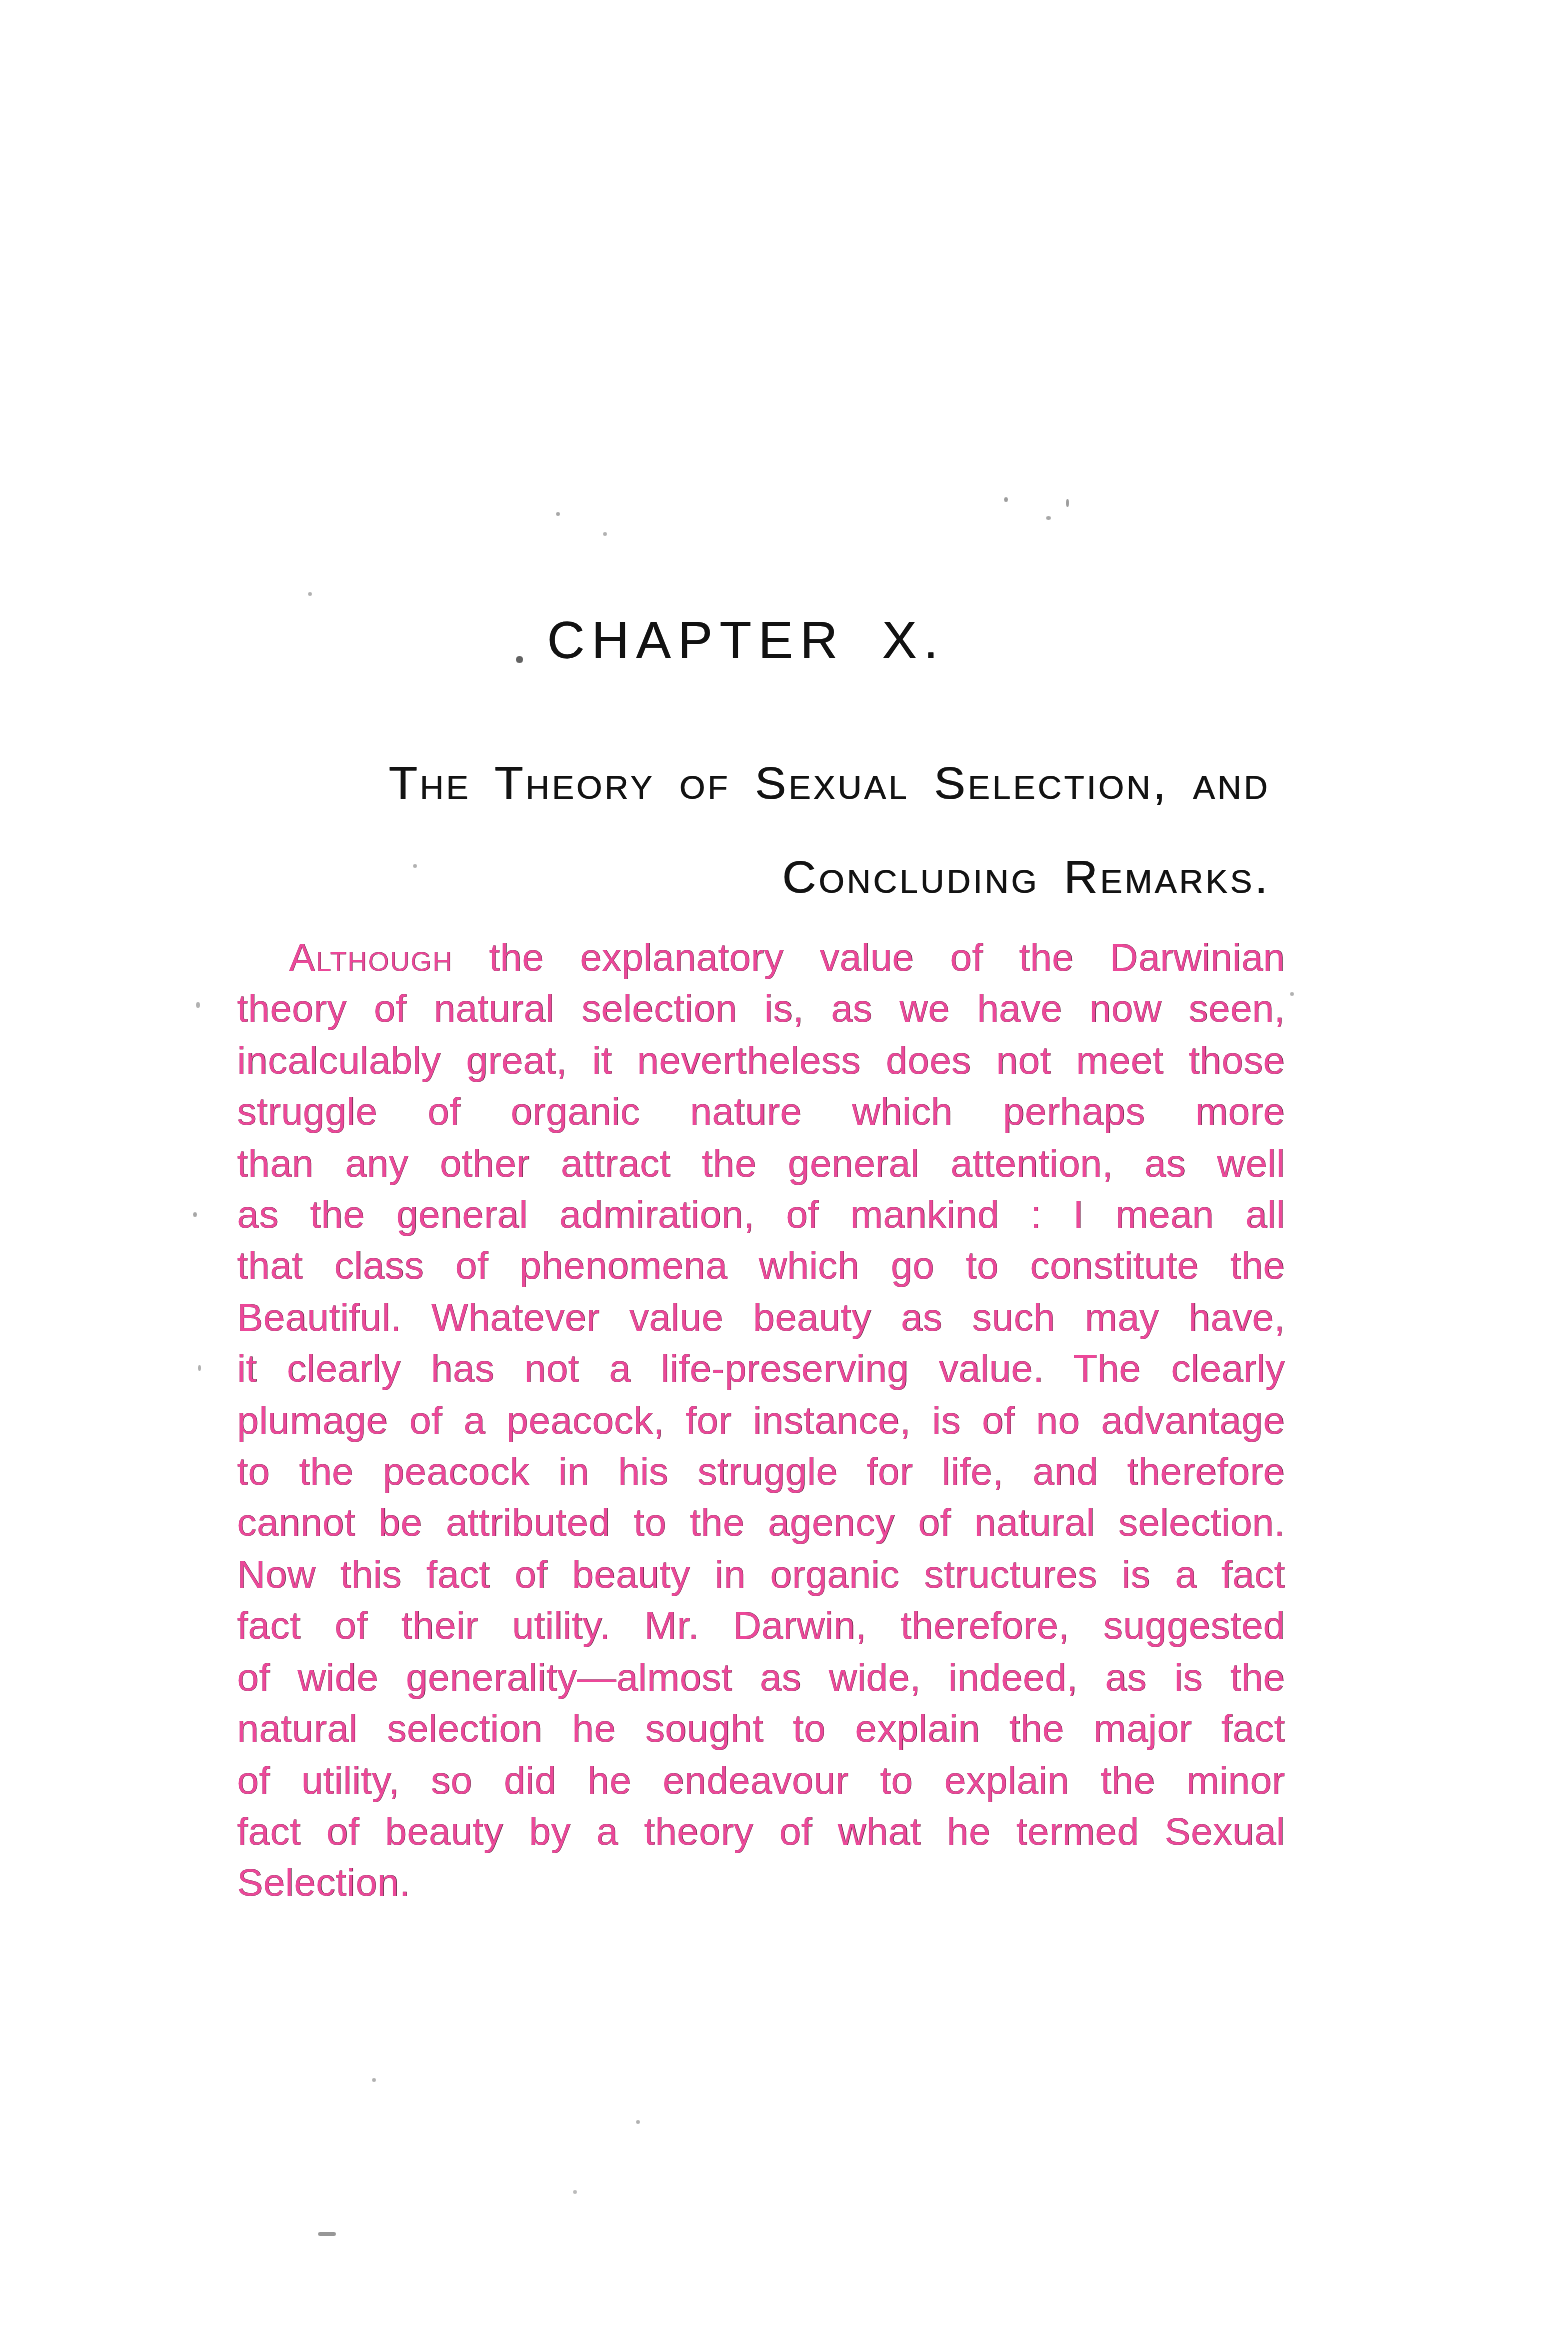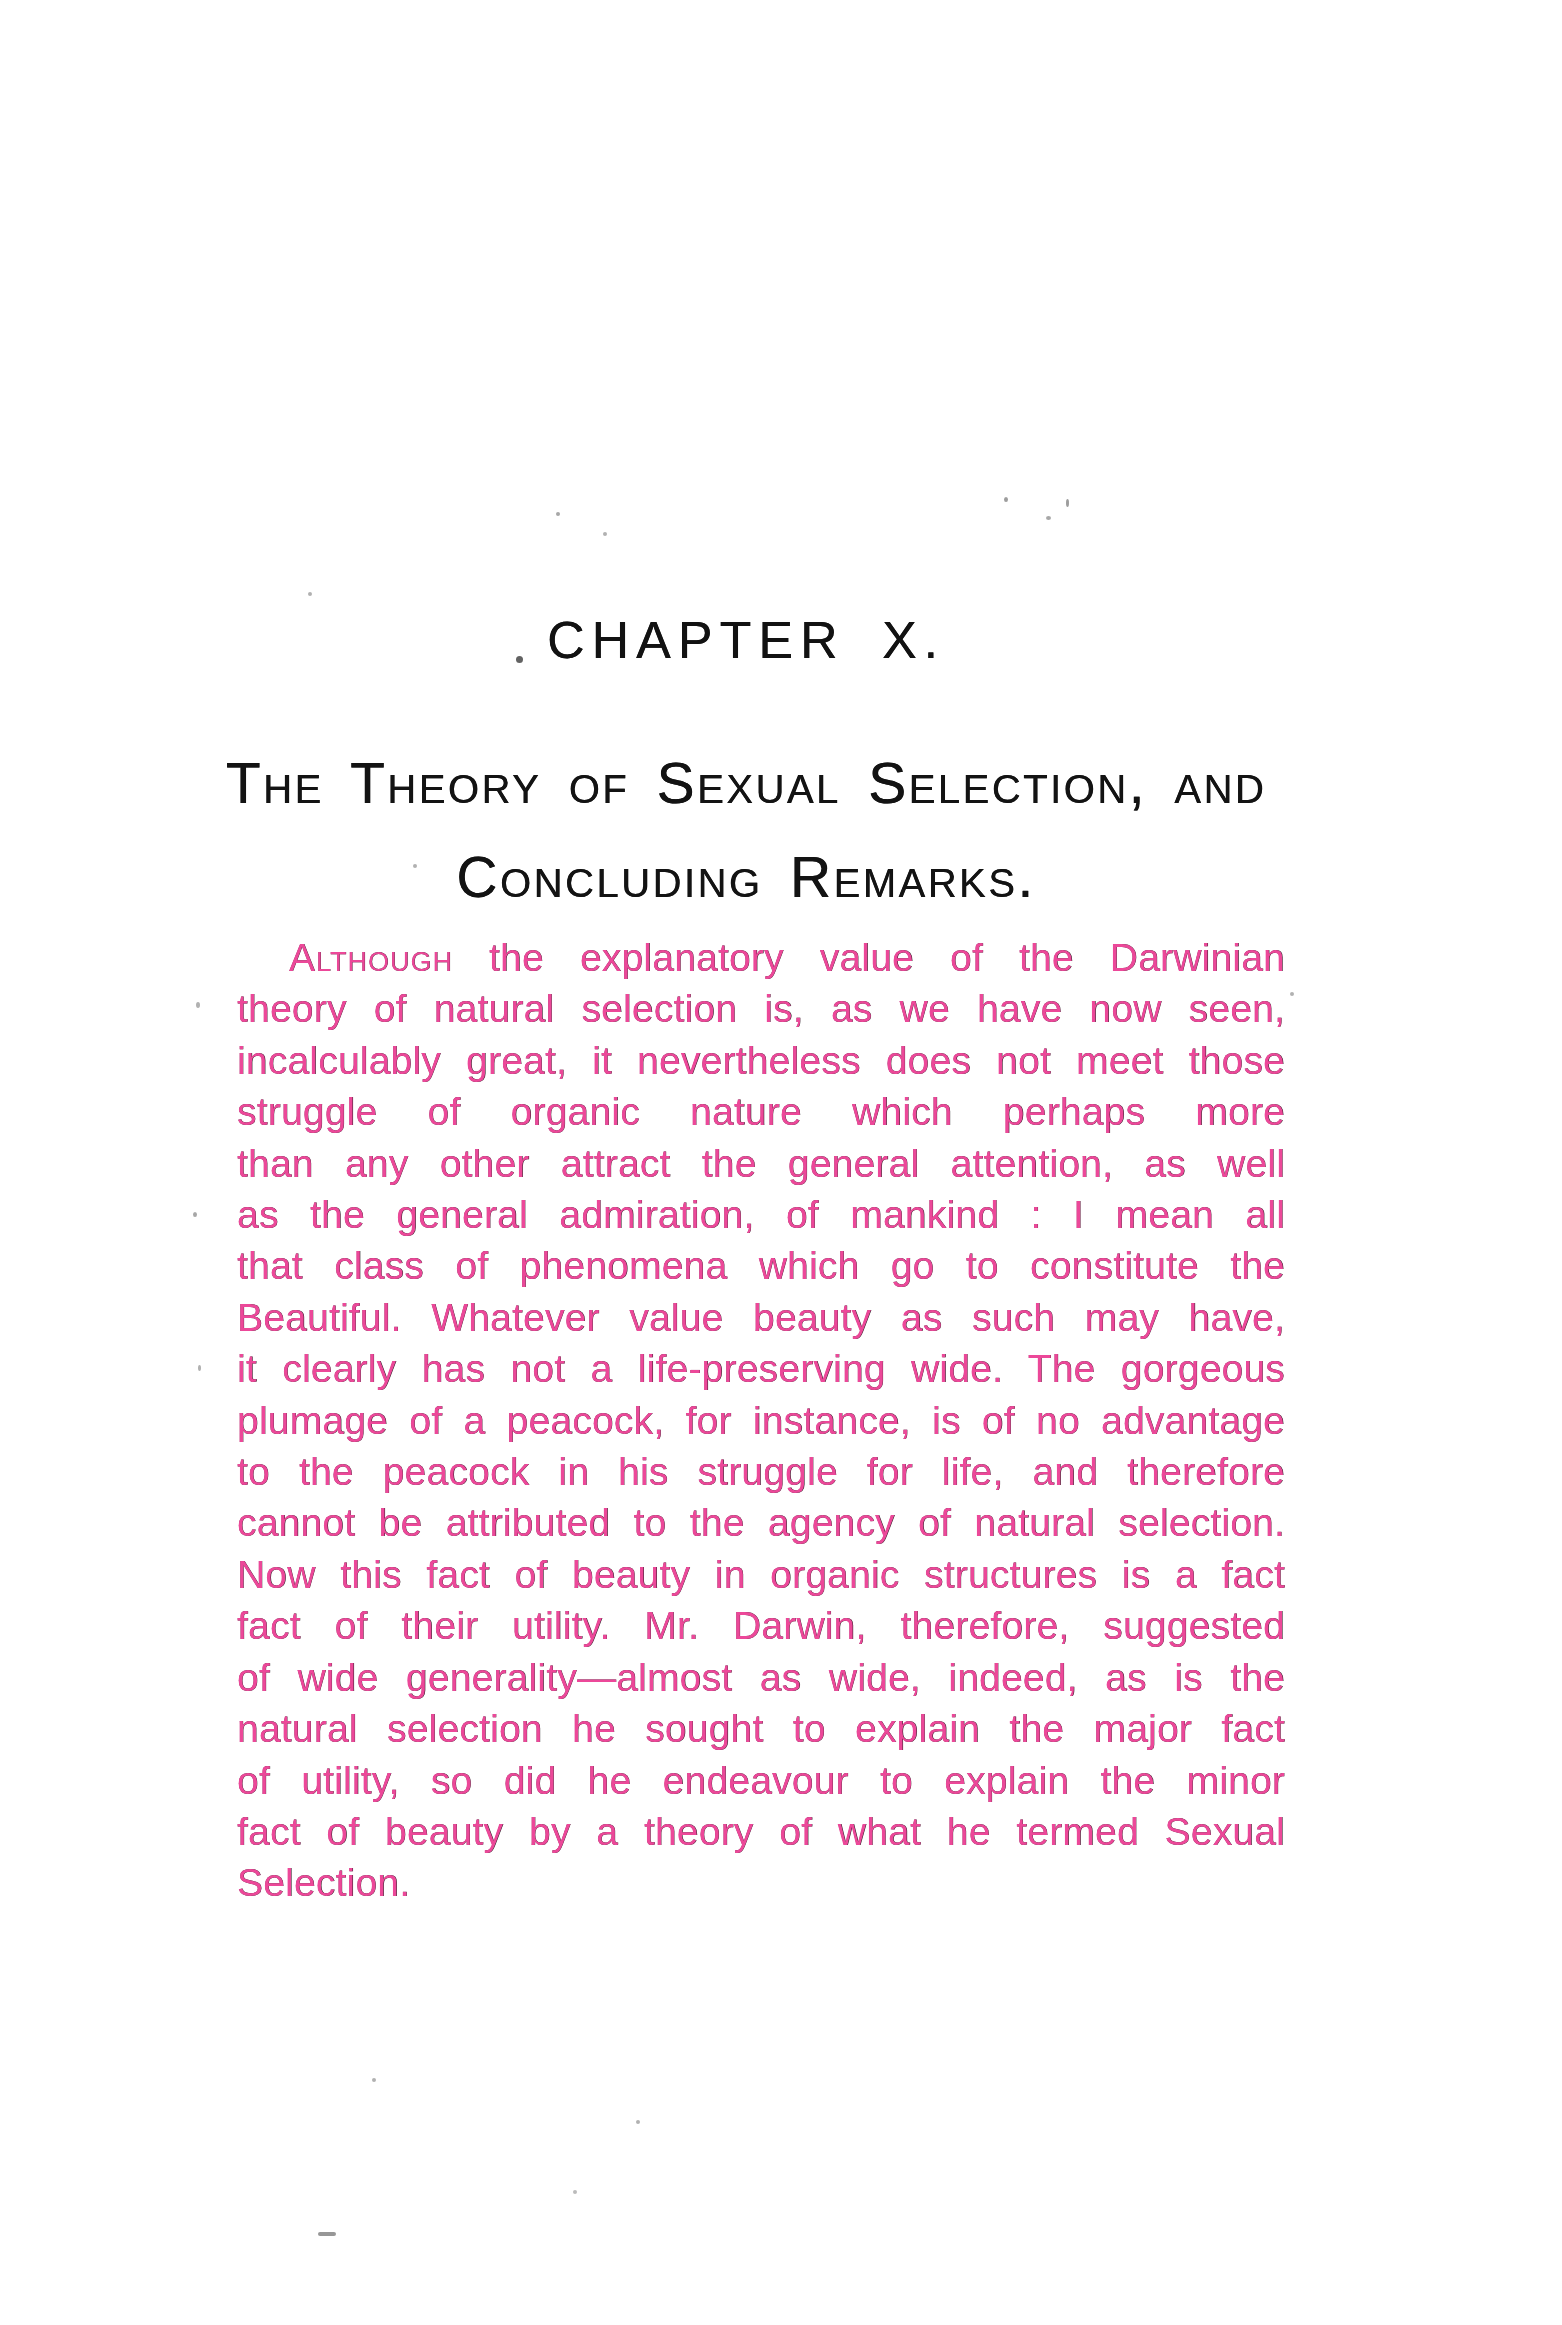--- a/index.html
+++ b/index.html
@@ -23,23 +23,23 @@
     letter-spacing: 7px;
     word-spacing: 16px;
     color: #121212;
     text-shadow: 0.3px 0 0 #111;
   }
   .subtitle {
     position: absolute;
     top: 736px;
     left: 222px;
     width: 1048px;
-    text-align: center;
+    text-align: right;
     font-variant: small-caps;
-    font-size: 57px;
+    font-size: 47px;
     line-height: 94px;
     letter-spacing: 2.5px;
     word-spacing: 9px;
     color: #131313;
     text-shadow: 0.35px 0 0 #111;
   }
   .paragraph {
     position: absolute;
     top: 932px;
     left: 237px;
@@ -87,21 +87,21 @@
       <span class="leadword">Although</span><span> the explanatory value of the Darwinian</span>
     </div>
     <div>
         <div class="bodyline">theory of natural selection is, as we have now seen,</div>
         <div class="bodyline">incalculably great, it nevertheless does not meet those</div>
         <div class="bodyline">struggle of organic nature which perhaps more</div>
         <div class="bodyline">than any other attract the general attention, as well</div>
         <div class="bodyline">as the general admiration, of mankind : I mean all</div>
         <div class="bodyline">that class of phenomena which go to constitute the</div>
         <div class="bodyline">Beautiful. Whatever value beauty as such may have,</div>
-        <div class="bodyline">it clearly has not a life-preserving wide. The gorgeous</div>
+        <div class="bodyline">it clearly has not a life-preserving value. The clearly</div>
         <div class="bodyline">plumage of a peacock, for instance, is of no advantage</div>
         <div class="bodyline">to the peacock in his struggle for life, and therefore</div>
         <div class="bodyline">cannot be attributed to the agency of natural selection.</div>
         <div class="bodyline">Now this fact of beauty in organic structures is a fact</div>
         <div class="bodyline">fact of their utility. Mr. Darwin, therefore, suggested</div>
         <div class="bodyline">of wide generality—almost as wide, indeed, as is the</div>
         <div class="bodyline">natural selection he sought to explain the major fact</div>
         <div class="bodyline">of utility, so did he endeavour to explain the minor</div>
         <div class="bodyline">fact of beauty by a theory of what he termed Sexual</div>
         <div class="bodyline lastline">Selection.</div>

